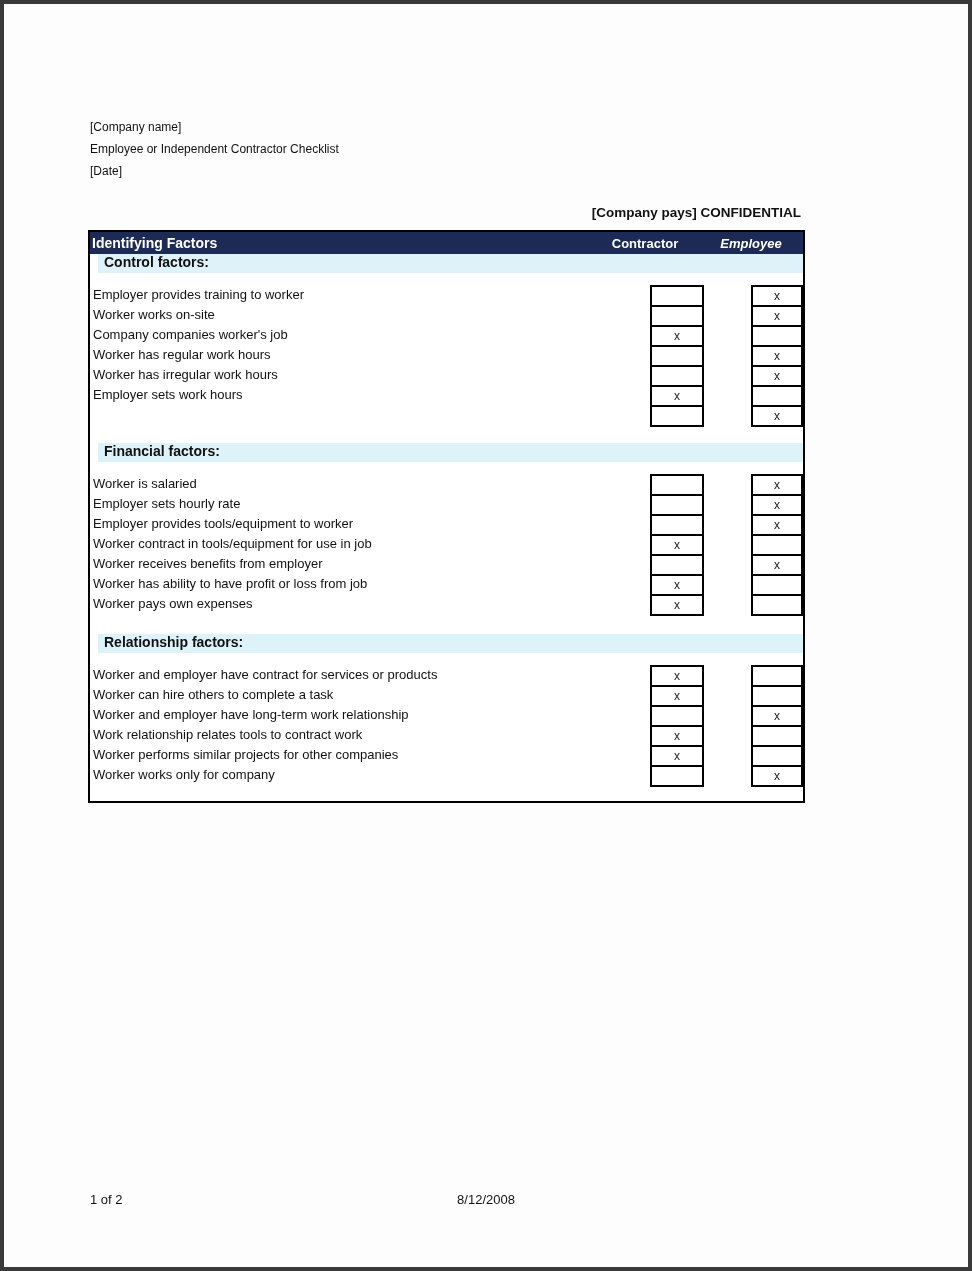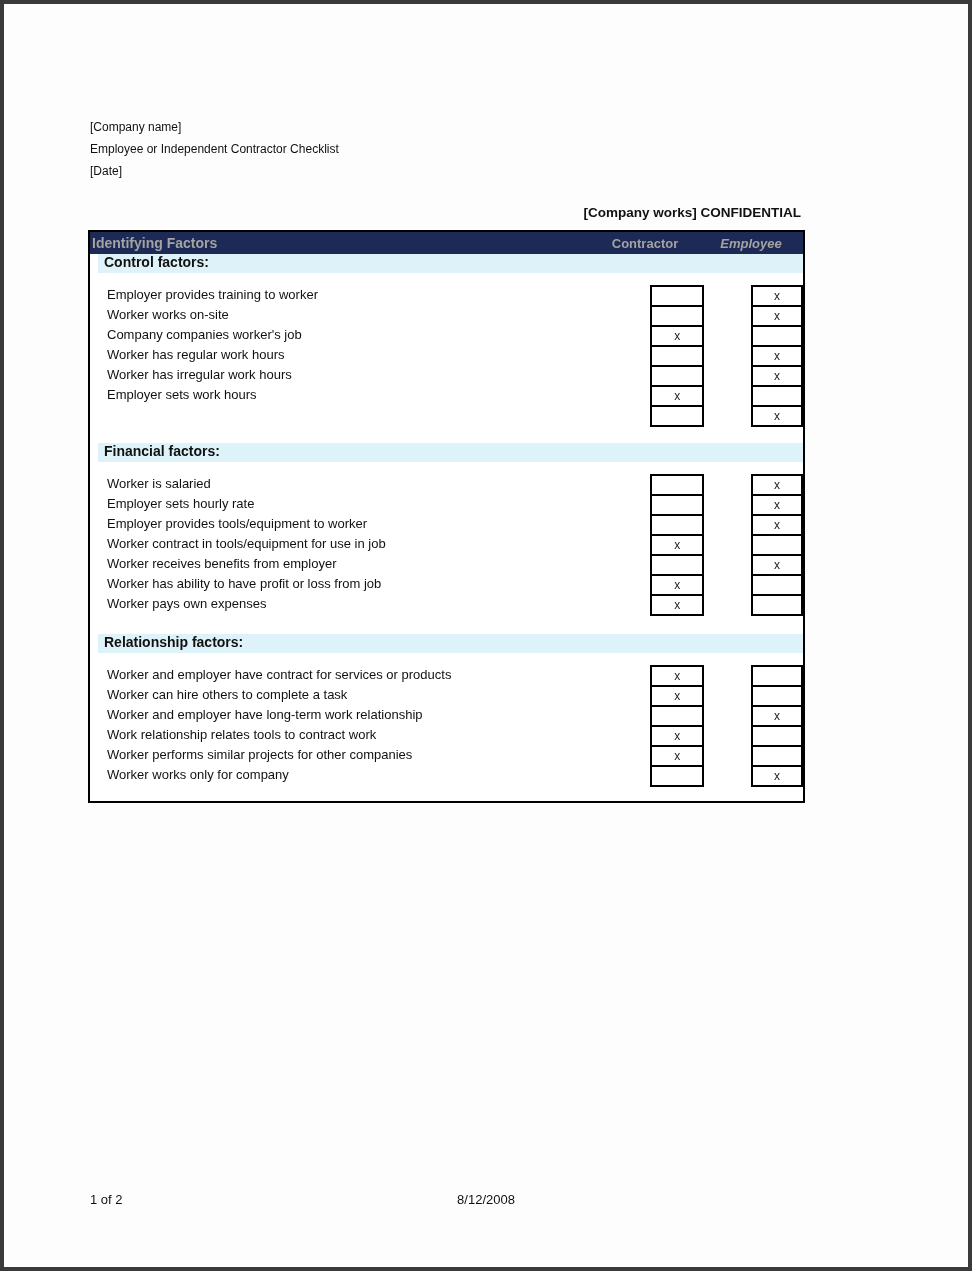--- a/index.html
+++ b/index.html
@@ -25,36 +25,36 @@
     position:absolute; left:84px; top:226px;
     width:717px; box-sizing:border-box;
     border:2px solid #000;
     background:#fff;
     padding-bottom:14px;
   }
   .thead {
     display:flex; align-items:center;
     height:22px;
     background:var(--navy, #1c2a55);
-    color:#a3a3a3; font-weight:bold;
+    color:#ffffff; font-weight:bold;
   }
   .th-factors { flex:1; font-size:14px; padding-left:2px; white-space:nowrap; }
   .th-col { width:100px; text-align:center; font-size:13px; white-space:nowrap; }
   .th-gap { width:6px; }
   .th-employee { margin-right:2px;font-style:italic; }
 
   .band {
     margin-left:8px; height:19px;
     background:var(--band, #ddf2f9);
     display:flex; align-items:flex-start;
   }
   .band-text { font-size:14px; font-weight:bold; padding-left:6px; white-space:nowrap; }
 
   .rows-wrap { display:flex; margin-top:12px; }
-  .labels { width:624px; padding-left:17px; box-sizing:border-box; }
+  .labels { width:624px; padding-left:3px; box-sizing:border-box; }
   .rlabel { height:20px; line-height:20px; font-size:13px; white-space:nowrap; overflow:hidden; }
   .boxcol { align-self:flex-start; }
   .c-col { width:60px; }
   .e-col { width:58px; margin-left:47px; }
   .box {
     height:22px; box-sizing:border-box;
     border:2px solid #000; margin-top:-2px;
     background:#fff;
     text-align:center; font-size:12px; line-height:18px;
     color:#222;
@@ -73,21 +73,21 @@
 <body>
 
 <div class="page">
 
   <div class="doc-header">
     <div>[Company name]</div>
     <div>Employee or Independent Contractor Checklist</div>
     <div>[Date]</div>
   </div>
 
-  <div class="confidential">[Company works] CONFIDENTIAL</div>
+  <div class="confidential">[Company pays] CONFIDENTIAL</div>
 
   <div class="checklist-table">
 
     <div class="thead">
       <div class="th-factors">Identifying Factors</div>
       <div class="th-col th-contractor">Contractor</div>
       <div class="th-gap"></div>
       <div class="th-col th-employee">Employee</div>
     </div>
 

